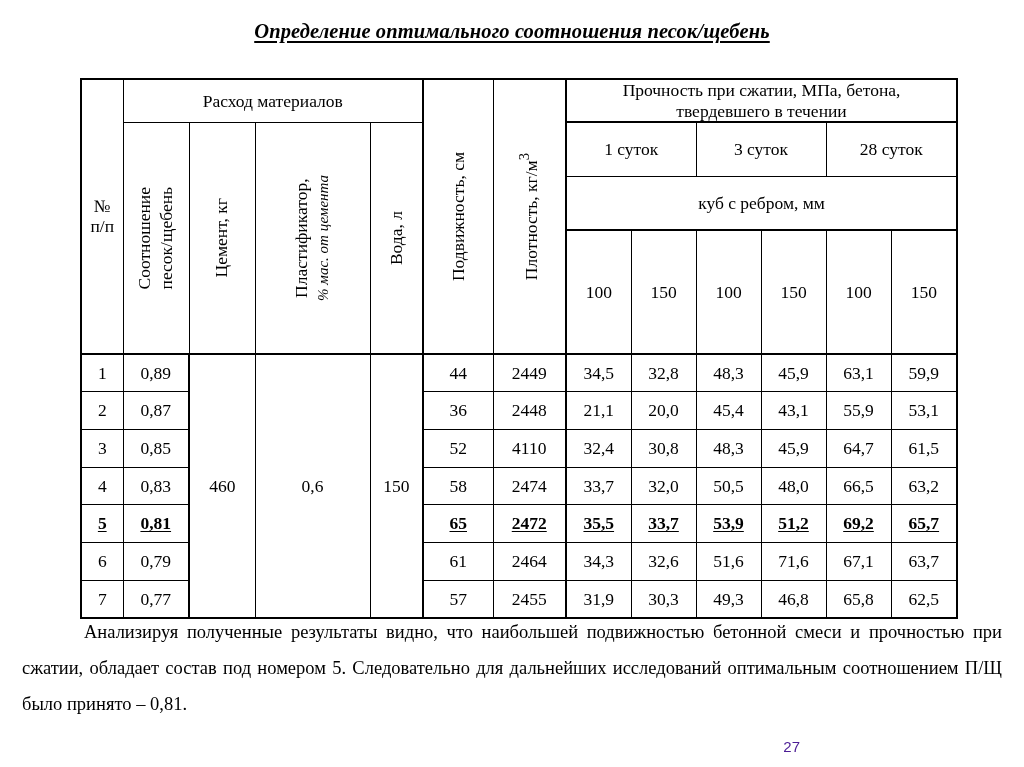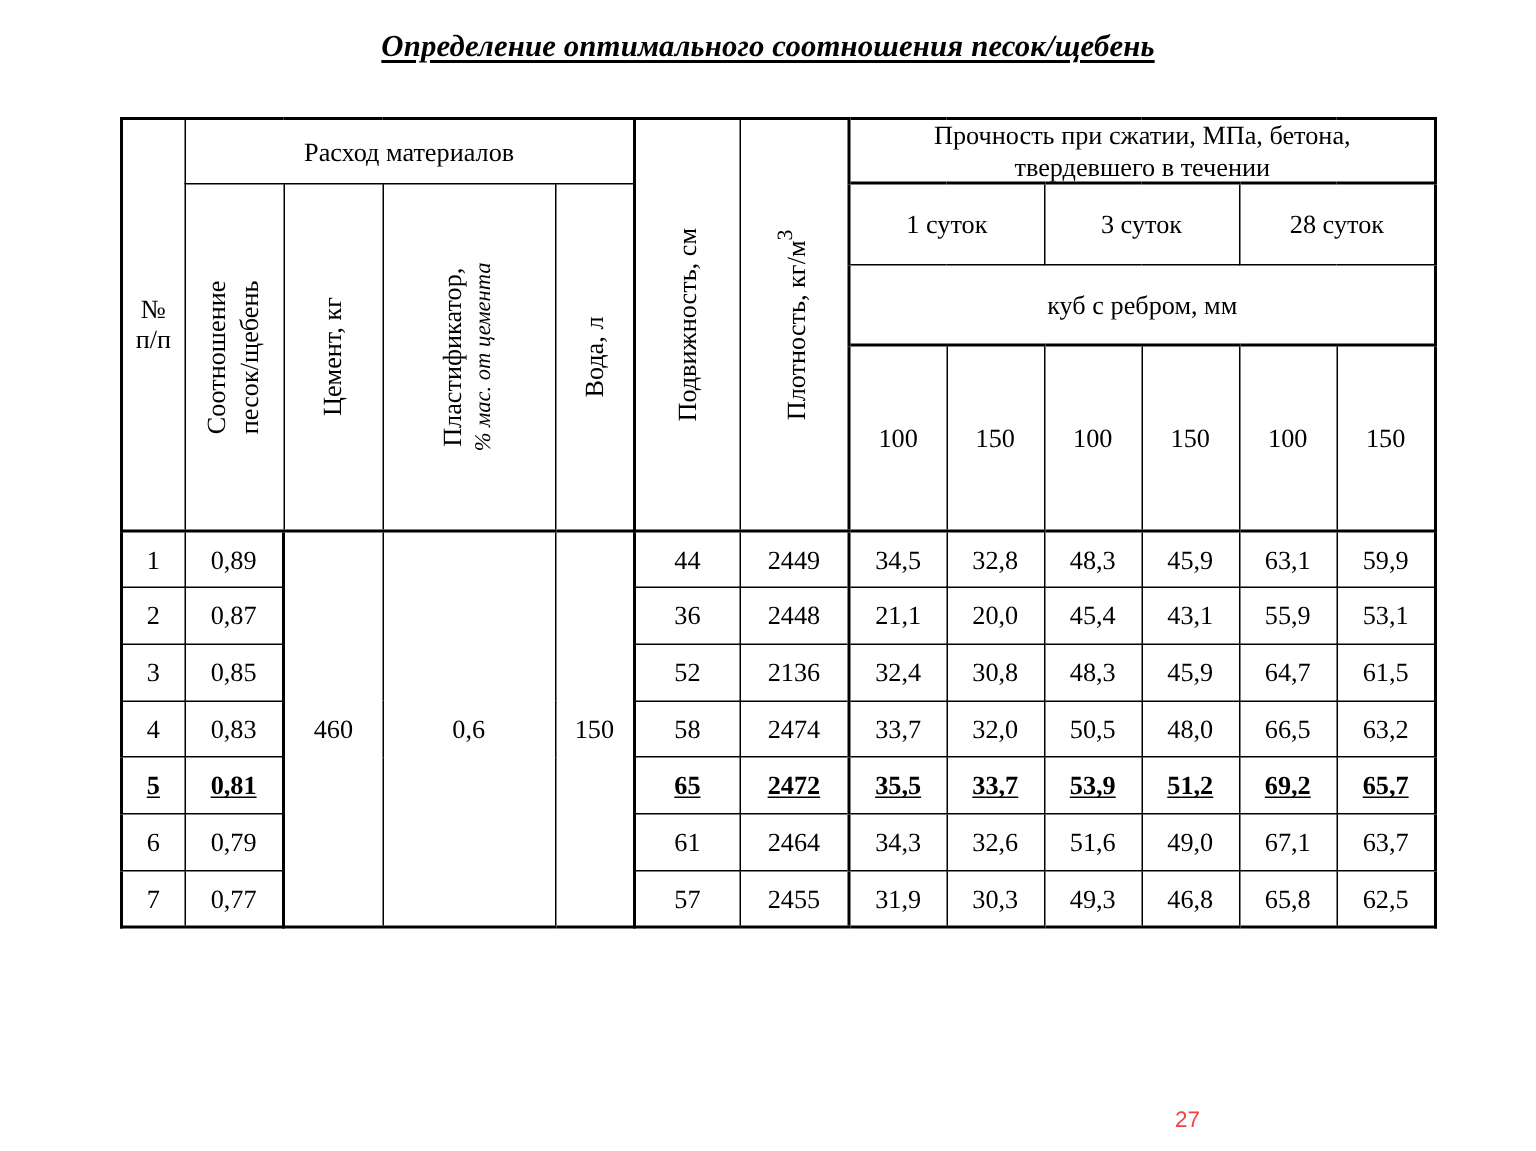--- a/index.html
+++ b/index.html
@@ -127,21 +127,21 @@
     text-align: justify;
     text-indent: 62px;
   }
 
   
   .pagenum {
     position: absolute;
     right: 24px;
     bottom: 12px;
     font-size: 15px;
-    color: #ef4444;
+    color: #4c1d95;
     font-family: "Liberation Sans", sans-serif;
   }
 </style>
 </head>
 <body>
 
 <div class="page">
 
   <div class="doc-title">Определение оптимального соотношения песок/щебень</div>
 
@@ -253,21 +253,21 @@
           <td class="cellpad">45,4</td>
           <td class="cellpad">43,1</td>
           <td class="cellpad">55,9</td>
           <td class="outer-right cellpad">53,1</td>
         </tr>
 
         <tr>
           <td class="outer-left cellpad" style="padding:8px 2px">3</td>
           <td class="cellpad">0,85</td>
           <td class="cellpad">52</td>
-          <td class="cellpad">2136</td>
+          <td class="cellpad">4110</td>
           <td class="thick-l cellpad">32,4</td>
           <td class="cellpad">30,8</td>
           <td class="cellpad">48,3</td>
           <td class="cellpad">45,9</td>
           <td class="cellpad">64,7</td>
           <td class="outer-right cellpad">61,5</td>
         </tr>
 
         <tr>
           <td class="outer-left cellpad" style="padding:8px 2px">4</td>
@@ -296,37 +296,38 @@
         </tr>
 
         <tr>
           <td class="outer-left cellpad" style="padding:8px 2px">6</td>
           <td class="cellpad">0,79</td>
           <td class="cellpad">61</td>
           <td class="cellpad">2464</td>
           <td class="thick-l cellpad">34,3</td>
           <td class="cellpad">32,6</td>
           <td class="cellpad">51,6</td>
-          <td class="cellpad">49,0</td>
+          <td class="cellpad">71,6</td>
           <td class="cellpad">67,1</td>
           <td class="outer-right cellpad">63,7</td>
         </tr>
 
         <tr>
           <td class="outer-left outer-bottom cellpad" style="padding:8px 2px">7</td>
           <td class="outer-bottom cellpad">0,77</td>
           <td class="outer-bottom cellpad">57</td>
           <td class="outer-bottom cellpad">2455</td>
           <td class="thick-l outer-bottom cellpad">31,9</td>
           <td class="outer-bottom cellpad">30,3</td>
           <td class="outer-bottom cellpad">49,3</td>
           <td class="outer-bottom cellpad">46,8</td>
           <td class="outer-bottom cellpad">65,8</td>
           <td class="outer-bottom outer-right cellpad">62,5</td>
         </tr>
       </tbody>
     </table>
   </div>
 
+  <div class="para">Анализируя полученные результаты видно, что наибольшей подвижностью бетонной смеси и прочностью при сжатии, обладает состав под номером 5. Следовательно для дальнейших исследований оптимальным соотношением П/Щ было принято – 0,81.</div>
 
   <div class="pagenum">27</div>
 
 </div>
 
 </body></html>

